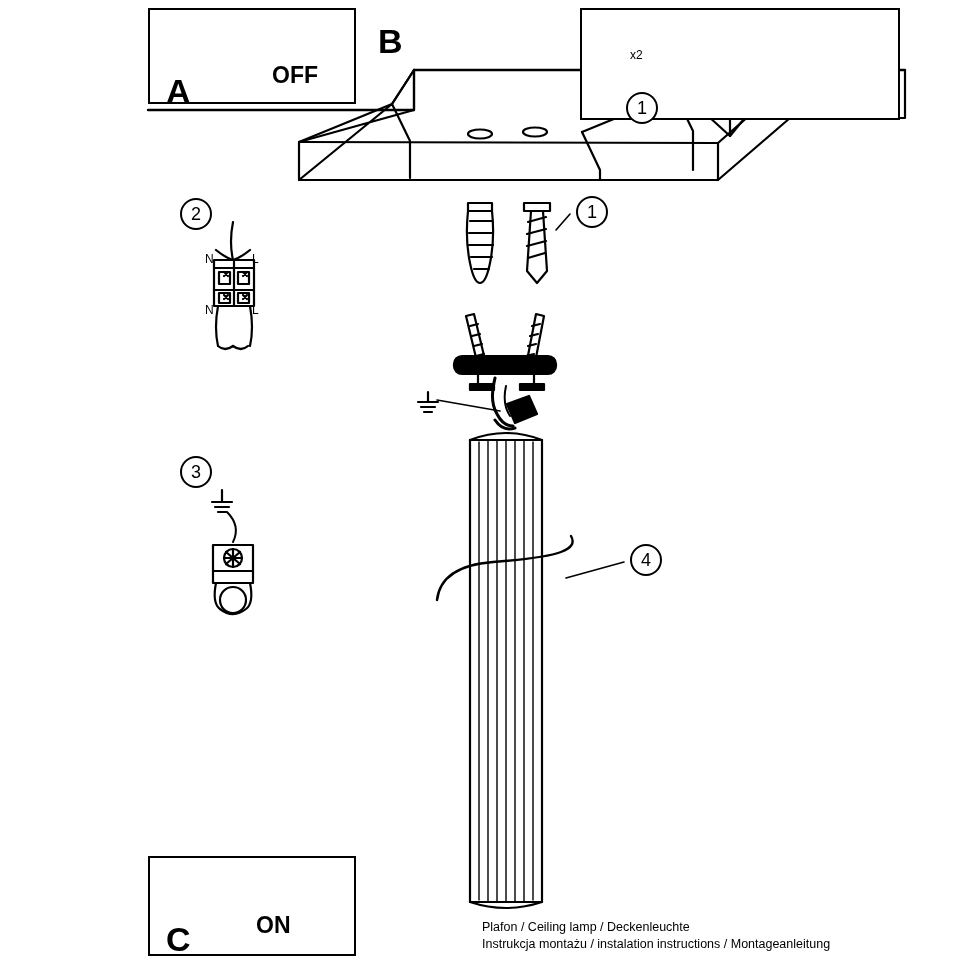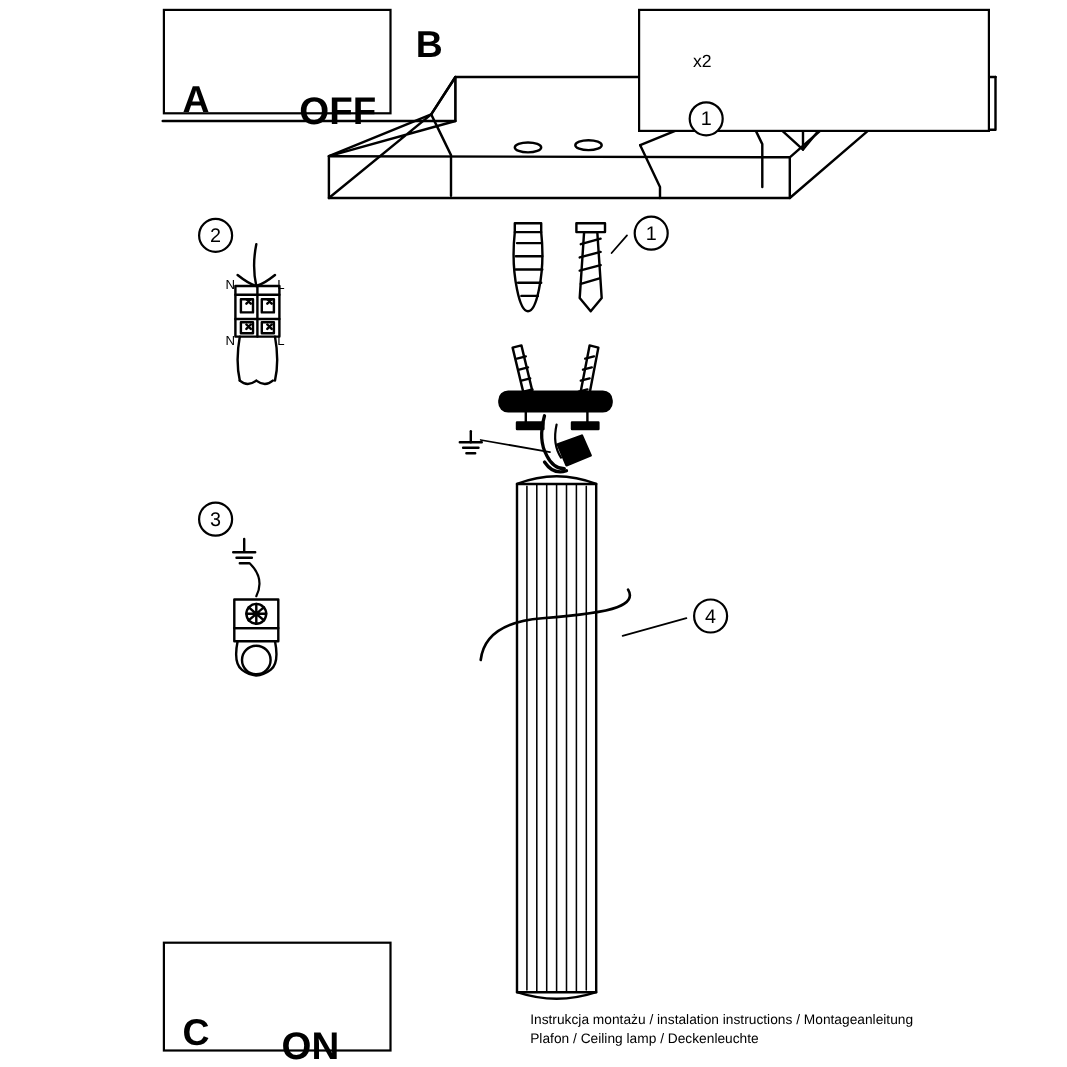--- a/index.html
+++ b/index.html
@@ -35,40 +35,39 @@
     position: absolute;
     font-family: "Liberation Sans", sans-serif;
     color: #000;
     white-space: nowrap;
   }
   .big-letter {
     font-size: 34px;
     font-weight: bold;
   }
   .state-label {
-    font-size: 35px;
+    font-size: 23px;
     font-weight: bold;
-    margin-top: 20px;
   }
   .circle-num {
     position: absolute;
     width: 32px;
     height: 32px;
     border: 2px solid #000;
     border-radius: 50%;
     box-sizing: border-box;
     background: #fff;
     display: flex;
     align-items: center;
     justify-content: center;
     font-size: 18px;
     font-family: "Liberation Sans", sans-serif;
   }
   .x2-label {
-    font-size: 16px;
+    font-size: 12px;
   }
   .footer-text {
     position: absolute;
     font-size: 12.5px;
     line-height: 17px;
     color: #000;
   }
   .footer-text div { white-space: nowrap; }
 </style>
 </head>
@@ -267,17 +266,17 @@
   <div class="circle-num" style="left:630px; top:544px;">
     <span>4</span>
   </div>
 
   <div class="lbl" style="left:205px; top:252px; font-size:12px;">N</div>
   <div class="lbl" style="left:252px; top:252px; font-size:12px;">L</div>
   <div class="lbl" style="left:205px; top:303px; font-size:12px;">N</div>
   <div class="lbl" style="left:252px; top:303px; font-size:12px;">L</div>
 
   <div class="footer-text" style="left:482px; top:919px;">
+    <div>Plafon / Ceiling lamp / Deckenleuchte</div>
     <div>Instrukcja montażu / instalation instructions / Montageanleitung</div>
-    <div>Plafon / Ceiling lamp / Deckenleuchte</div>
   </div>
 
 </div>
 
 </body></html>

